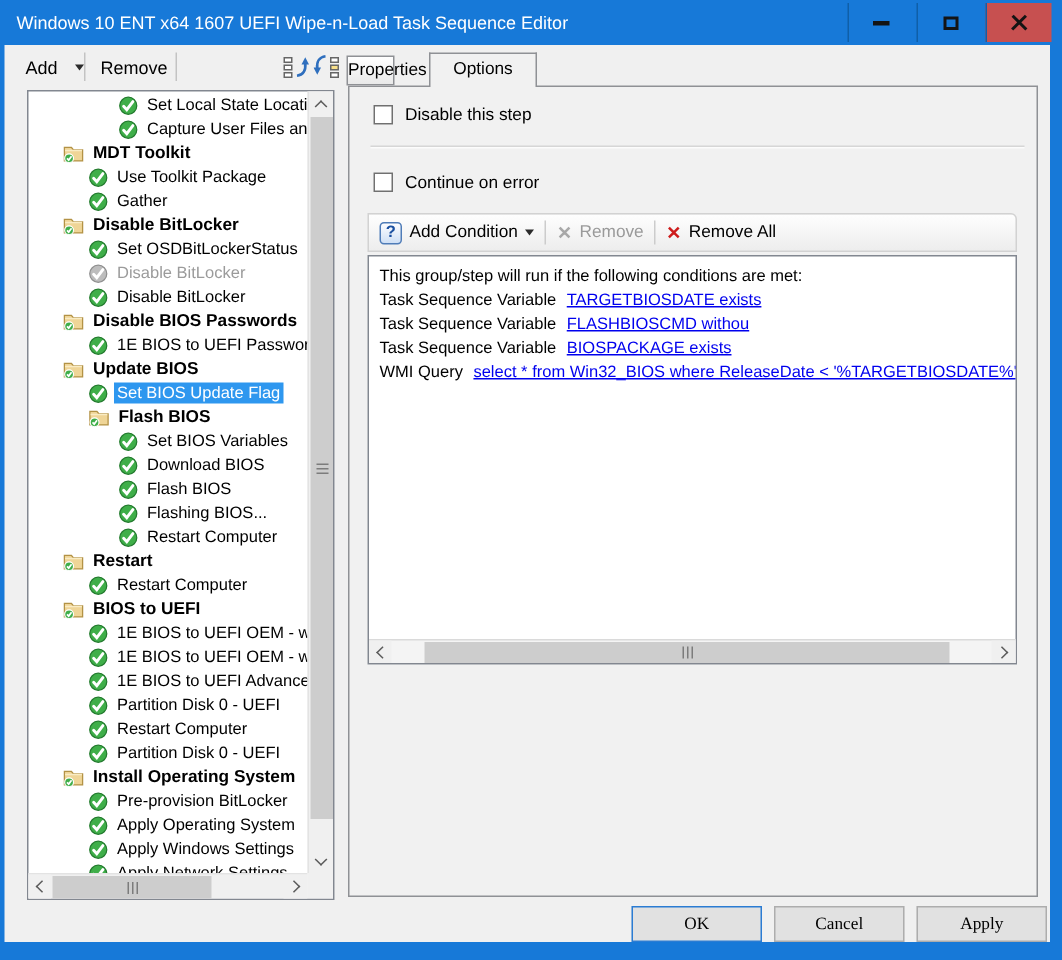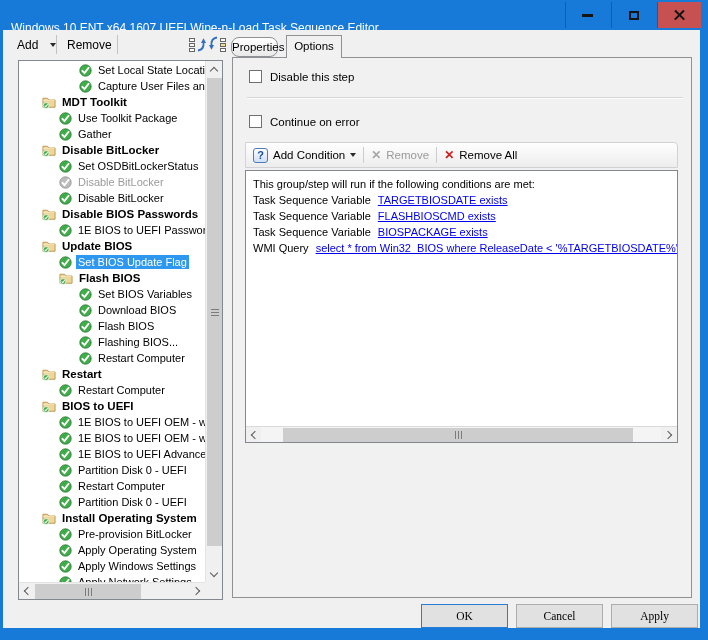--- a/index.html
+++ b/index.html
@@ -1,20 +1,20 @@
 <!DOCTYPE html>
 <html><head>
 <meta charset="utf-8">
 <style>
   html,body{margin:0;padding:0;background:#ffffff;}
   *{box-sizing:border-box;}
   .window{position:relative;width:708px;height:640px;background:#1779d8;font-family:"Liberation Sans",sans-serif;overflow:hidden;color:#000;}
   
   .titlebar{position:absolute;left:0;top:0;right:0;height:30px;}
-  .title{position:absolute;left:11px;top:13px;line-height:30px;color:#ffffff;font-size:12px;white-space:nowrap;}
+  .title{position:absolute;left:11px;top:0;line-height:30px;color:#ffffff;font-size:12px;white-space:nowrap;}
   .winbtn{position:absolute;top:2px;width:44px;height:26px;display:flex;align-items:center;justify-content:center;border-left:1px solid #0f5fa8;}
   .winbtn.min{left:565px;}
   .winbtn.max{left:611px;}
   .winbtn.close{left:657px;background:#c75050;}
   .glyph-min{width:11px;height:3px;background:#141414;}
   .glyph-max{width:10px;height:9px;border:2px solid #141414;}
   .glyph-x{position:relative;width:13px;height:13px;}
   .glyph-x::before,.glyph-x::after{content:"";position:absolute;left:0;top:5.5px;width:13px;height:2.4px;background:#141414;}
   .glyph-x::before{transform:rotate(45deg);}
   .glyph-x::after{transform:rotate(-45deg);}
@@ -49,22 +49,22 @@
   .chev.up{transform:rotate(135deg);margin-top:3px;}
   .chev.down{transform:rotate(-45deg);margin-bottom:3px;}
   .chev.left{transform:rotate(45deg);margin-left:3px;}
   .chev.right{transform:rotate(-135deg);margin-right:3px;}
   .vthumb{position:absolute;left:1px;width:15px;background:#cdcdcd;display:flex;flex-direction:column;align-items:center;justify-content:center;gap:2px;}
   .hthumb{position:absolute;top:1px;height:15px;background:#cdcdcd;display:flex;align-items:center;justify-content:center;gap:2px;}
   .gbar-h{width:8px;height:1px;background:#7c7c7c;}
   .gbar-v{width:1px;height:8px;background:#7c7c7c;}
   
   .tab{position:absolute;font-size:11.5px;text-align:center;border:1px solid #8f9195;}
-  .tab.inactive{left:228px;top:7px;width:47px;height:20px;line-height:19px;background:linear-gradient(#ffffff,#e9e9e9);border-radius:8px;}
-  .tab.active{left:283px;top:5px;width:56px;height:23px;line-height:21px;background:#f1f1f1;border-bottom:none;z-index:2;}
+  .tab.inactive{left:228px;top:7px;width:32px;height:20px;line-height:19px;background:linear-gradient(#ffffff,#e9e9e9);}
+  .tab.active{left:283px;top:5px;width:72px;height:23px;line-height:21px;background:#f1f1f1;border-bottom:none;z-index:2;}
   .tabpage{position:absolute;left:229px;top:27px;width:460px;height:541px;background:#f1f1f1;border:1px solid #8f9195;}
   .cb-row{position:absolute;left:16px;display:flex;align-items:center;gap:8px;font-size:11.5px;}
   .checkbox{width:13px;height:13px;background:#ffffff;border:1px solid #707070;flex:none;}
   .etched{position:absolute;left:14px;right:8px;top:39px;height:2px;border-top:1px solid #d6d6d6;border-bottom:1px solid #fcfcfc;}
   
   .cond-toolbar{position:absolute;left:12px;top:84px;width:433px;height:26px;background:linear-gradient(#fefefe,#ededed);border:1px solid #d2d2d2;border-radius:0 4px 0 0;display:flex;align-items:center;}
   .cond-btn{display:flex;align-items:center;gap:5px;padding:0 7px;font-size:11.5px;height:100%;}
   .cond-btn.disabled{color:#9a9a9a;}
   .help-icon{width:15px;height:15px;border:1px solid #4f7cb8;border-radius:3px;background:linear-gradient(#fdfdff,#cfe0f5);color:#1a4fa0;font-weight:bold;font-size:11px;display:flex;align-items:center;justify-content:center;flex:none;}
   .ct-sep{width:1px;height:16px;background:#cccccc;flex:none;}
@@ -519,21 +519,21 @@
       </div>
 
       <div class="cond-list">
         <div class="cond-text">
           <div class="cond-header">This group/step will run if the following conditions are met:</div>
           <div>
               <div class="cond-row">
     <span class="cond-type">Task Sequence Variable</span><span class="cond-link">TARGETBIOSDATE exists</span>
   </div>
               <div class="cond-row">
-    <span class="cond-type">Task Sequence Variable</span><span class="cond-link">FLASHBIOSCMD exists</span>
+    <span class="cond-type">Task Sequence Variable</span><span class="cond-link">FLASHBIOSCMD withou</span>
   </div>
               <div class="cond-row">
     <span class="cond-type">Task Sequence Variable</span><span class="cond-link">BIOSPACKAGE exists</span>
   </div>
               <div class="cond-row">
     <span class="cond-type">WMI Query</span><span class="cond-link">select * from Win32_BIOS where ReleaseDate &lt; '%TARGETBIOSDATE%'</span>
   </div>
             </div>
         </div>
         <div class="hscroll cond-hscroll">

